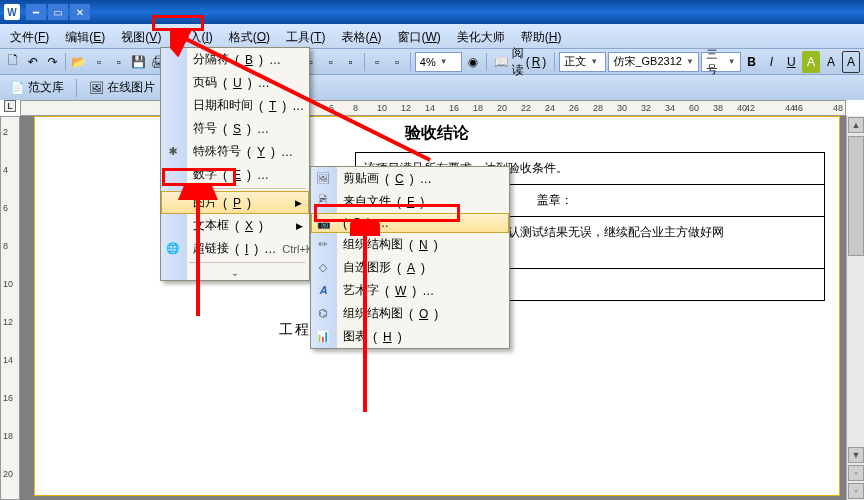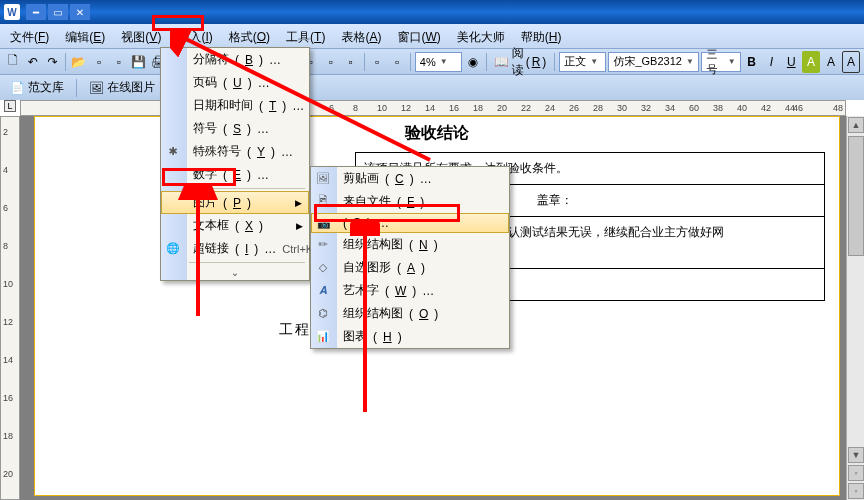--- a/index.html
+++ b/index.html
@@ -152,21 +152,21 @@
       <span class="tick" style="left: 500px;">22</span>
       <span class="tick" style="left: 524px;">24</span>
       <span class="tick" style="left: 548px;">26</span>
       <span class="tick" style="left: 572px;">28</span>
       <span class="tick" style="left: 596px;">30</span>
       <span class="tick" style="left: 620px;">32</span>
       <span class="tick" style="left: 644px;">34</span>
       <span class="tick" style="left: 668px;">60</span>
       <span class="tick" style="left: 692px;">38</span>
       <span class="tick" style="left: 716px;">40</span>
-      <span class="tick" style="left: 740px;">42</span>
+      <span class="tick" style="left: 724px;">42</span>
       <span class="tick" style="left: 764px;">44</span>
       <span class="tick" style="left: 772px;">46</span>
       <span class="tick" style="left: 812px; text-align: center;">48</span>
     </div>
   <div class="ruler-vert" id="vruler">
       <span class="vtick" style="top: 10px;">2</span>
       <span class="vtick" style="top: 48px;">4</span>
       <span class="vtick" style="top: 86px;">6</span>
       <span class="vtick" style="top: 124px;">8</span>
       <span class="vtick" style="top: 162px;">10</span>

